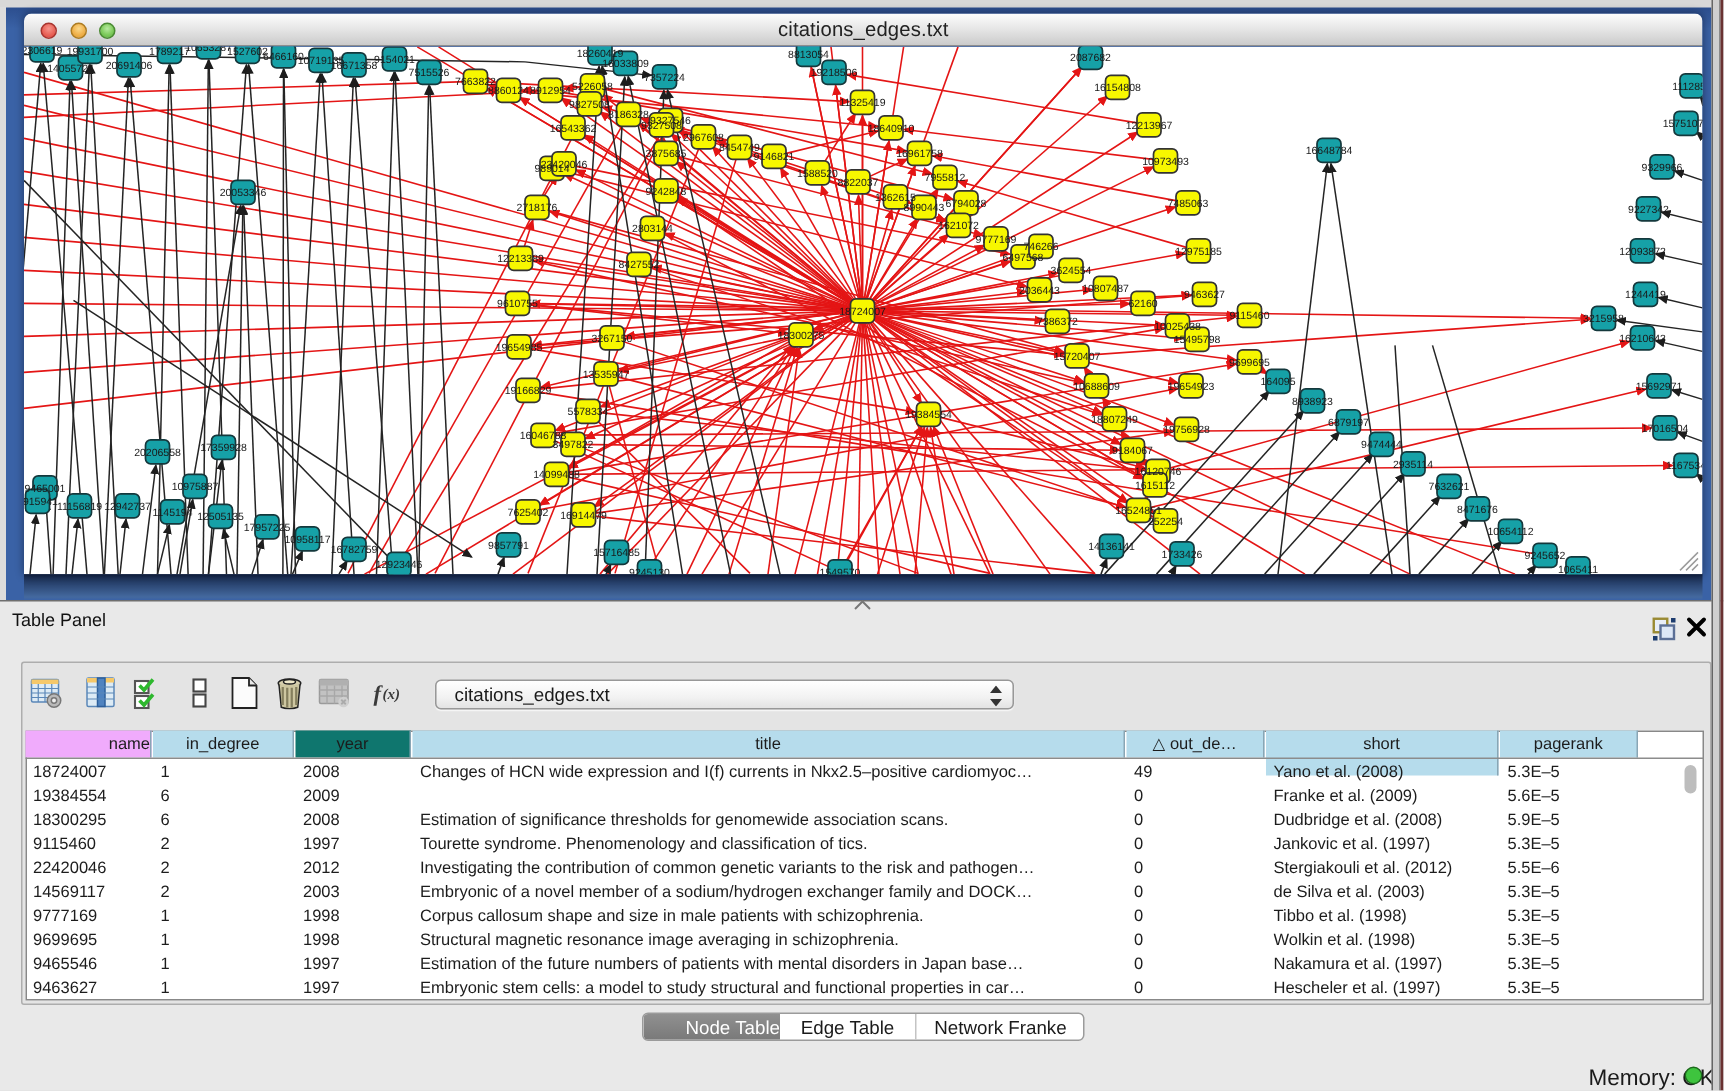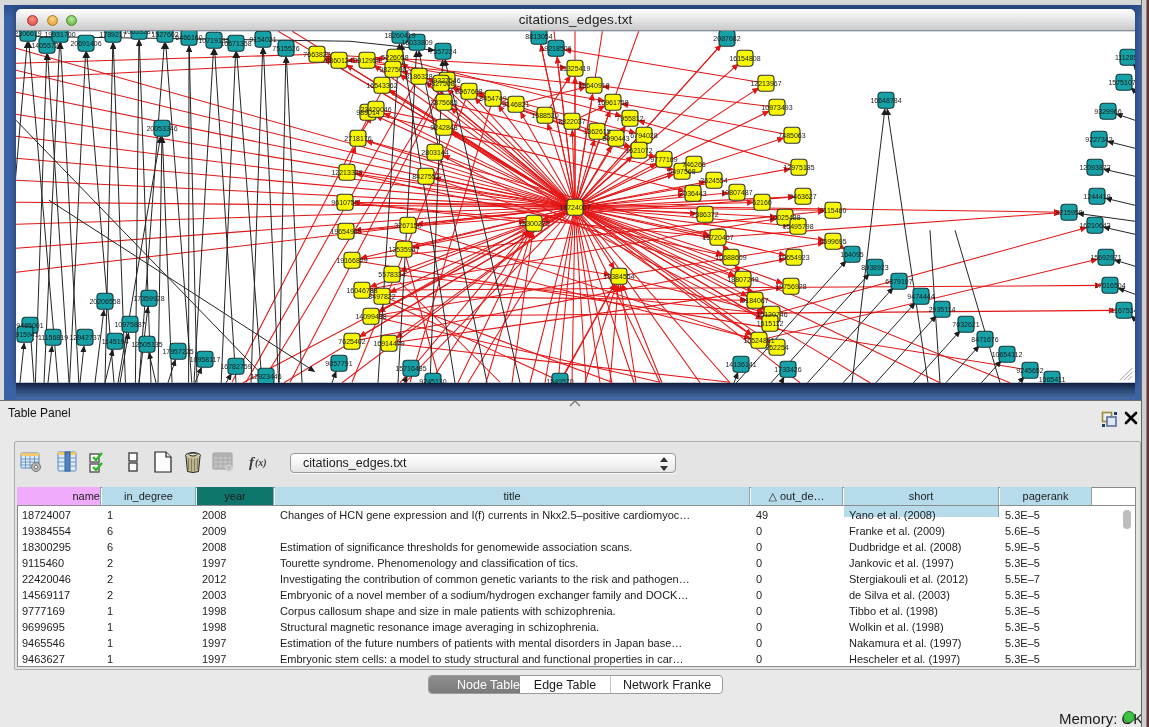--- a/index.html
+++ b/index.html
@@ -668,21 +668,21 @@
 <div style="position:absolute;left:197px;top:487px;width:77px;height:18px;background:#0f766e;border-right:1px solid #89a6b5;line-height:18px;text-align:center;overflow:hidden">year</div>
 <div style="position:absolute;left:275px;top:487px;width:475px;height:18px;background:#b6dcec;border-right:1px solid #89a6b5;line-height:18px;text-align:center;overflow:hidden">title</div>
 <div style="position:absolute;left:751px;top:487px;width:92px;height:18px;background:#b6dcec;border-right:1px solid #89a6b5;line-height:18px;text-align:center;overflow:hidden">△ out_de…</div>
 <div style="position:absolute;left:844px;top:487px;width:155px;height:30px;background:#b6dcec;border-right:1px solid #89a6b5;line-height:18px;text-align:center;overflow:hidden">short</div>
 <div style="position:absolute;left:1000px;top:487px;width:92px;height:18px;background:#b6dcec;border-right:1px solid #89a6b5;line-height:18px;text-align:center;overflow:hidden">pagerank</div>
 <div class="abs" style="left:17px;top:505px;width:1119px;height:1px;background:#8c8c8c"></div>
 <div style="position:absolute;left:17px;top:507px;width:1119px;height:16px;line-height:16px">
       <div style="position:absolute;left:5px;top:0;width:77px;height:16px;overflow:hidden;white-space:nowrap">18724007</div>
       <div style="position:absolute;left:90px;top:0;width:87px;height:16px;overflow:hidden;white-space:nowrap">1</div>
       <div style="position:absolute;left:185px;top:0;width:70px;height:16px;overflow:hidden;white-space:nowrap">2008</div>
-      <div style="position:absolute;left:263px;top:0;width:468px;height:16px;overflow:hidden;white-space:nowrap">Changes of HCN gene expression and I(f) currents in Nkx2.5–positive cardiomyoc…</div>
+      <div style="position:absolute;left:263px;top:0;width:468px;height:16px;overflow:hidden;white-space:nowrap">Changes of HCN wide expression and I(f) currents in Nkx2.5–positive cardiomyoc…</div>
       <div style="position:absolute;left:739px;top:0;width:85px;height:16px;overflow:hidden;white-space:nowrap">49</div>
       <div style="position:absolute;left:832px;top:0;width:148px;height:16px;overflow:hidden;white-space:nowrap">Yano et al. (2008)</div>
       <div style="position:absolute;left:988px;top:0;width:85px;height:16px;overflow:hidden;white-space:nowrap">5.3E–5</div>
     </div>
 <div style="position:absolute;left:17px;top:523px;width:1119px;height:16px;line-height:16px">
       <div style="position:absolute;left:5px;top:0;width:77px;height:16px;overflow:hidden;white-space:nowrap">19384554</div>
       <div style="position:absolute;left:90px;top:0;width:87px;height:16px;overflow:hidden;white-space:nowrap">6</div>
       <div style="position:absolute;left:185px;top:0;width:70px;height:16px;overflow:hidden;white-space:nowrap">2009</div>
       <div style="position:absolute;left:739px;top:0;width:85px;height:16px;overflow:hidden;white-space:nowrap">0</div>
       <div style="position:absolute;left:832px;top:0;width:148px;height:16px;overflow:hidden;white-space:nowrap">Franke et al. (2009)</div>
@@ -706,21 +706,21 @@
       <div style="position:absolute;left:832px;top:0;width:148px;height:16px;overflow:hidden;white-space:nowrap">Jankovic et al. (1997)</div>
       <div style="position:absolute;left:988px;top:0;width:85px;height:16px;overflow:hidden;white-space:nowrap">5.3E–5</div>
     </div>
 <div style="position:absolute;left:17px;top:571px;width:1119px;height:16px;line-height:16px">
       <div style="position:absolute;left:5px;top:0;width:77px;height:16px;overflow:hidden;white-space:nowrap">22420046</div>
       <div style="position:absolute;left:90px;top:0;width:87px;height:16px;overflow:hidden;white-space:nowrap">2</div>
       <div style="position:absolute;left:185px;top:0;width:70px;height:16px;overflow:hidden;white-space:nowrap">2012</div>
       <div style="position:absolute;left:263px;top:0;width:468px;height:16px;overflow:hidden;white-space:nowrap">Investigating the contribution of common genetic variants to the risk and pathogen…</div>
       <div style="position:absolute;left:739px;top:0;width:85px;height:16px;overflow:hidden;white-space:nowrap">0</div>
       <div style="position:absolute;left:832px;top:0;width:148px;height:16px;overflow:hidden;white-space:nowrap">Stergiakouli et al. (2012)</div>
-      <div style="position:absolute;left:988px;top:0;width:85px;height:16px;overflow:hidden;white-space:nowrap">5.5E–7</div>
+      <div style="position:absolute;left:988px;top:0;width:85px;height:16px;overflow:hidden;white-space:nowrap">5.5E–6</div>
     </div>
 <div style="position:absolute;left:17px;top:587px;width:1119px;height:16px;line-height:16px">
       <div style="position:absolute;left:5px;top:0;width:77px;height:16px;overflow:hidden;white-space:nowrap">14569117</div>
       <div style="position:absolute;left:90px;top:0;width:87px;height:16px;overflow:hidden;white-space:nowrap">2</div>
       <div style="position:absolute;left:185px;top:0;width:70px;height:16px;overflow:hidden;white-space:nowrap">2003</div>
       <div style="position:absolute;left:263px;top:0;width:468px;height:16px;overflow:hidden;white-space:nowrap">Embryonic of a novel member of a sodium/hydrogen exchanger family and DOCK…</div>
       <div style="position:absolute;left:739px;top:0;width:85px;height:16px;overflow:hidden;white-space:nowrap">0</div>
       <div style="position:absolute;left:832px;top:0;width:148px;height:16px;overflow:hidden;white-space:nowrap">de Silva et al. (2003)</div>
       <div style="position:absolute;left:988px;top:0;width:85px;height:16px;overflow:hidden;white-space:nowrap">5.3E–5</div>
     </div>

